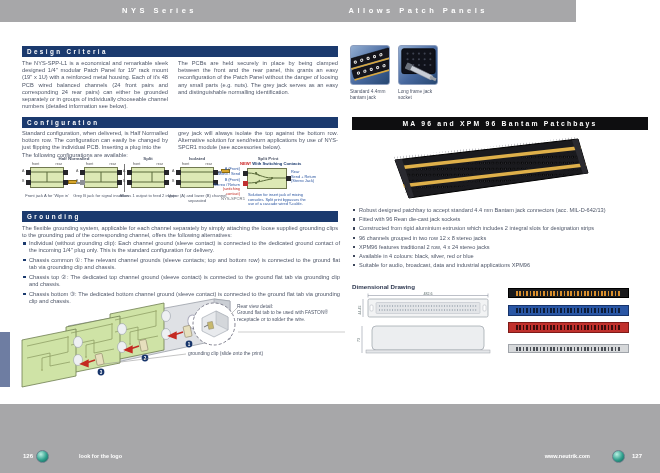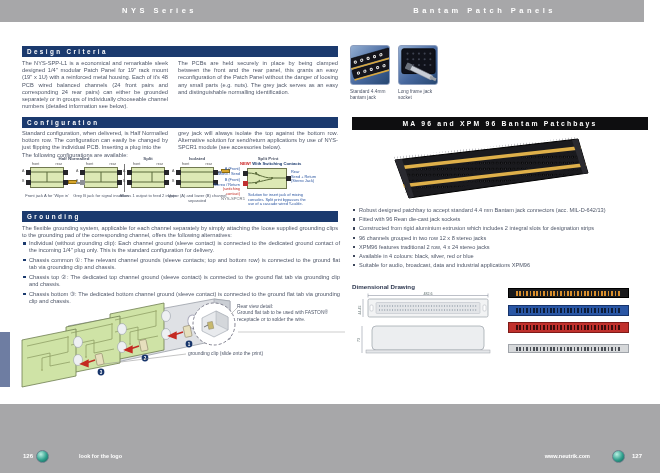--- a/index.html
+++ b/index.html
@@ -1,19 +1,19 @@
 <!DOCTYPE html>
 <html><head>
 <meta charset="utf-8">
 <style>
 *{margin:0;padding:0;box-sizing:border-box}
 html,body{background:#ddd}
 body{font-family:"Liberation Sans",sans-serif}
 .page{position:relative;width:660px;height:473px;background:#fff;overflow:hidden}
-.topbar{position:absolute;left:0;top:0;width:644px;height:22px;background:#a7a7a9}
+.topbar{position:absolute;left:0;top:0;width:576px;height:22px;background:#a7a7a9}
 .topbar span{position:absolute;top:6px;color:#fff;font-size:7.5px;font-weight:bold;letter-spacing:3.5px;white-space:nowrap}
 .t-left{left:122px}.t-right{right:88px}
 .sidetab{position:absolute;left:0;top:332px;width:10px;height:55px;background:#6e7da2}
 .secbar{position:absolute;left:22px;width:316px;height:11px;background:#1b3a6e;color:#fff;font-size:6.3px;font-weight:bold;letter-spacing:2.4px;line-height:11px;padding-left:5px;white-space:nowrap}
 .body-p{position:absolute;font-size:5.7px;line-height:1.26;color:#4e5668;text-align:justify}
 .intro{position:absolute;font-size:5.7px;color:#4e5668}
 .cfglabel{position:absolute;top:156px;font-size:4.4px;font-weight:bold;color:#4e5668;text-align:center}
 .pcb{position:absolute;top:167px;width:34px;height:21px;background:#dde9b5;border:1px solid #70784f}
 .pcb svg{position:absolute;left:0;top:0;width:100%;height:100%}
 .jk{position:absolute;width:5px;height:5px;background:#26262a}
@@ -62,21 +62,21 @@
 .logo{position:absolute;width:13px;height:13px;border-radius:50%;background:radial-gradient(circle at 35% 30%,#b9f0e2,#2e9f8c 55%,#135a50);border:1px solid #6b7f8c}
 .absvg{position:absolute}
 </style>
 </head>
 <body>
 
 <div class="page">
 
   <div class="topbar">
     <span class="t-left">NYS Series</span>
-    <span class="t-right">Bantam Patch Panels</span>
+    <span class="t-right">Allows Patch Panels</span>
   </div>
   <div class="sidetab"></div>
 
   <div class="secbar" style="top:46px">Design Criteria</div>
   <p class="body-p" style="left:22px;top:60px;width:146px">The NYS-SPP-L1 is a economical and remarkable sleek designed 1/4" modular Patch Panel for 19" rack mount (19" x 1U) with a reinforced metal housing. Each of it's 48 PCB wired balanced channels (24 front pairs and corresponding 24 rear pairs) can either be grounded separately or in groups of individually chooseable channel numbers (detailed information see below).</p>
   <p class="body-p" style="left:178px;top:60px;width:160px">The PCBs are held securely in place by being clamped between the front and the rear panel, this grants an easy reconfiguration of the Patch Panel without the danger of loosing any small parts (e.g. nuts). The grey jack serves as an easy and distinguishable normalling identification.</p>
 
   <div class="secbar" style="top:117px">Configuration</div>
   <p class="body-p" style="left:22px;top:130px;width:146px">Standard configuration, when delivered, is Half Normalled bottom row. The configuration can easily be changed by just flipping the individual PCB. Inserting a plug into the</p>
   <p class="body-p" style="left:178px;top:130px;width:160px">grey jack will always isolate the top against the bottom row. Alternative solution for send/return applications by use of NYS-SPCR1 module (see accessories below).</p>

